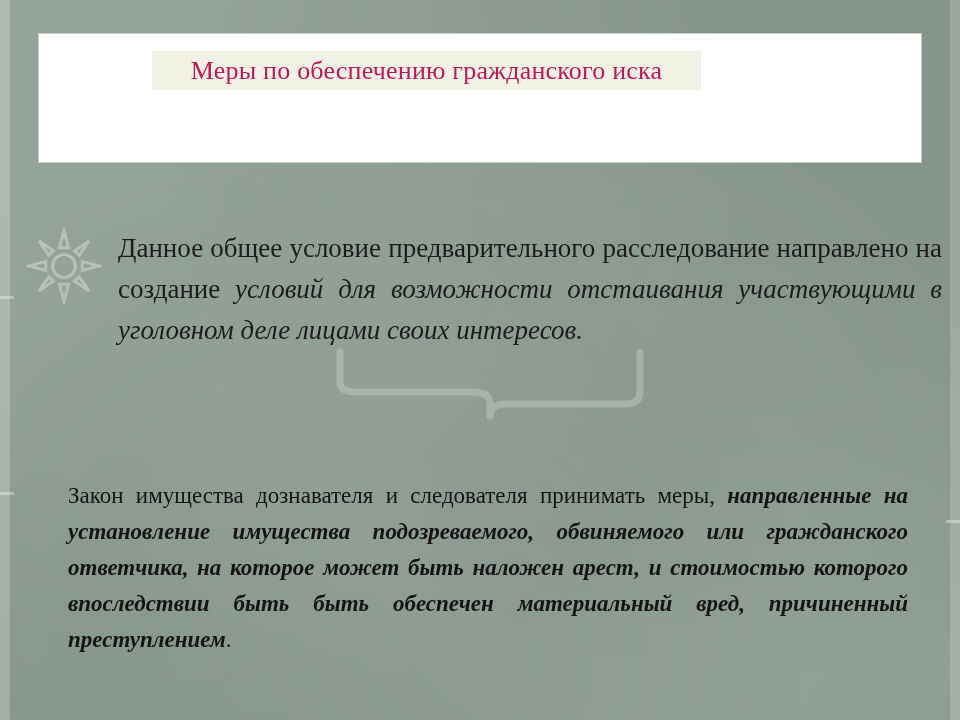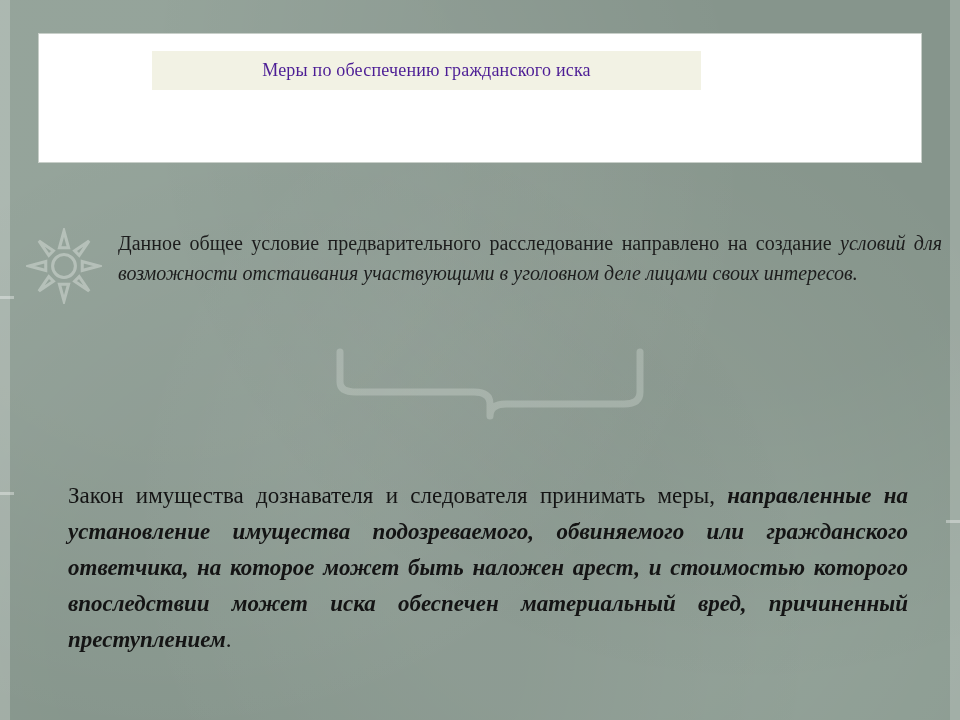--- a/index.html
+++ b/index.html
@@ -55,22 +55,22 @@
     top: 51px;
     width: 549px;
     height: 39px;
     background: #f2f2e4;
     display: flex;
     align-items: center;
     justify-content: center;
   }
   .title-band .title-text {
     font-family: "Liberation Serif", serif;
-    font-size: 18px;
-    color: #4c1d95;
+    font-size: 26px;
+    color: #be185d;
     letter-spacing: 0.2px;
     white-space: nowrap;
   }
 
   
   .sun-icon {
     position: absolute;
     left: 26px;
     top: 228px;
     width: 76px;
@@ -86,21 +86,21 @@
     width: 320px;
     height: 72px;
     opacity: 0.30;
   }
 
   .para-top {
     position: absolute;
     left: 118px;
     top: 228px;
     width: 824px;
-    font-size: 20px;
+    font-size: 27px;
     line-height: 1.52;
     color: #1c1c1c;
     text-align: justify;
     text-justify: inter-word;
   }
   .para-top .ital {
     font-style: italic;
   }
 
   .para-bottom {
@@ -157,16 +157,16 @@
 
   <svg class="bracket-icon" viewBox="0 0 320 72" xmlns="http://www.w3.org/2000/svg">
     <path d="M10 4 L10 34 Q10 44 26 44 L144 44 Q160 44 160 56 L160 68 Q160 56 176 56 L294 56 Q310 56 310 44 L310 4" fill="none" stroke="#dfe6e0" stroke-width="7" stroke-linecap="round" stroke-linejoin="round"></path>
   </svg>
 
   <div class="para-top">
     <span>Данное общее условие предварительного расследование направлено на создание </span><span class="ital">условий для возможности отстаивания участвующими в уголовном деле лицами своих интересов.</span>
   </div>
 
   <div class="para-bottom">
-    <span>Закон имущества дознавателя и следователя принимать меры, </span><span class="bolditalic">направленные на установление имущества подозреваемого, обвиняемого или гражданского ответчика, на которое может быть наложен арест, и стоимостью которого впоследствии может иска обеспечен материальный вред, причиненный преступлением</span><span>.</span>
+    <span>Закон имущества дознавателя и следователя принимать меры, </span><span class="bolditalic">направленные на установление имущества подозреваемого, обвиняемого или гражданского ответчика, на которое может быть наложен арест, и стоимостью которого впоследствии быть быть обеспечен материальный вред, причиненный преступлением</span><span>.</span>
   </div>
 
 </div>
 
 </body></html>

